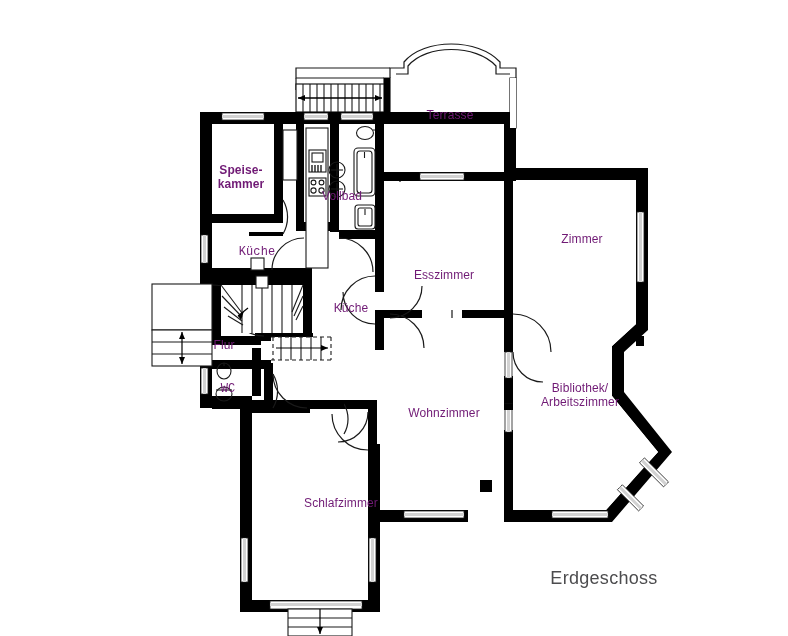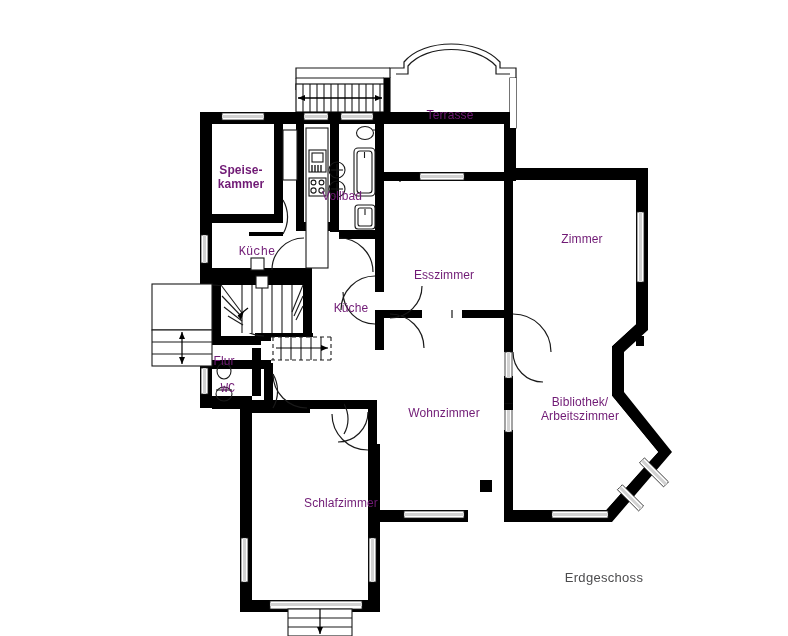--- a/index.html
+++ b/index.html
@@ -30,21 +30,21 @@
     font-size: 12px;
     line-height: 14px;
     letter-spacing: 0.1px;
     white-space: pre-line;
     text-align: center;
     transform: translate(-50%, -50%);
     pointer-events: none;
     user-select: none;
   }
   .room-label.floor-caption {
-    font-size: 13px;
+    font-size: 18px;
     color: #4c4c4e;
     letter-spacing: 0.3px;
   }
 </style>
 </head>
 <body>
 
 <div id="plan-root">
 
   <svg id="plan-svg" width="788" height="636" viewBox="0 0 788 636">
@@ -447,22 +447,22 @@
   </svg>
 
   <div class="room-label" style="left:241px; top:177px;font-weight:bold;">Speise-
 kammer</div>
   <div class="room-label" style="left:257px; top:252px;font-family:Liberation Mono, monospace;">Küche</div>
   <div class="room-label" style="left:342px; top:196px;">Vollbad</div>
   <div class="room-label" style="left:450px; top:115px;">Terrasse</div>
   <div class="room-label" style="left:444px; top:239px;margin-top:36px;">Esszimmer</div>
   <div class="room-label" style="left:582px; top:239px;">Zimmer</div>
   <div class="room-label" style="left:351px; top:308px;">Küche</div>
-  <div class="room-label" style="left:224px; top:361px;text-align:center;">Flur</div>
+  <div class="room-label" style="left:224px; top:345px;text-align:center;">Flur</div>
   <div class="room-label" style="left:228px; top:389px;font-family:Liberation Mono, monospace;">WC</div>
   <div class="room-label" style="left:444px; top:413px;">Wohnzimmer</div>
-  <div class="room-label" style="left:580px; top:409px;">Bibliothek/
+  <div class="room-label" style="left:580px; top:395px;">Bibliothek/
 Arbeitszimmer</div>
   <div class="room-label" style="left:313px; top:503px;margin-left:28px;">Schlafzimmer</div>
 
   <div class="room-label floor-caption" style="left:604px; top:578px;">Erdgeschoss</div>
 
 </div>
 
 </body></html>

